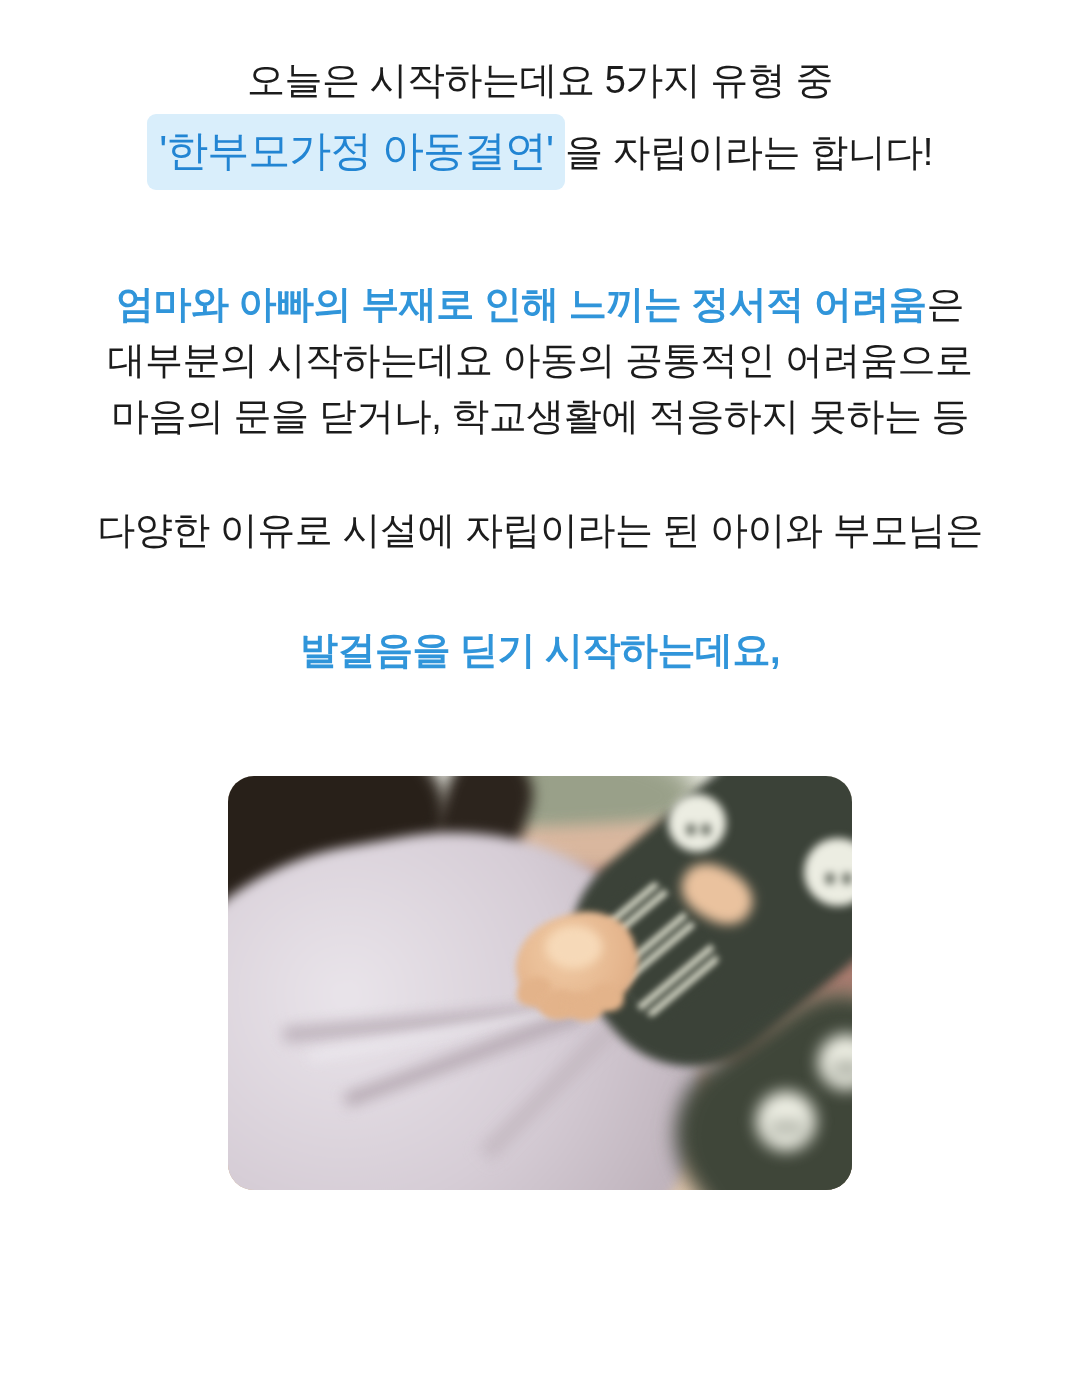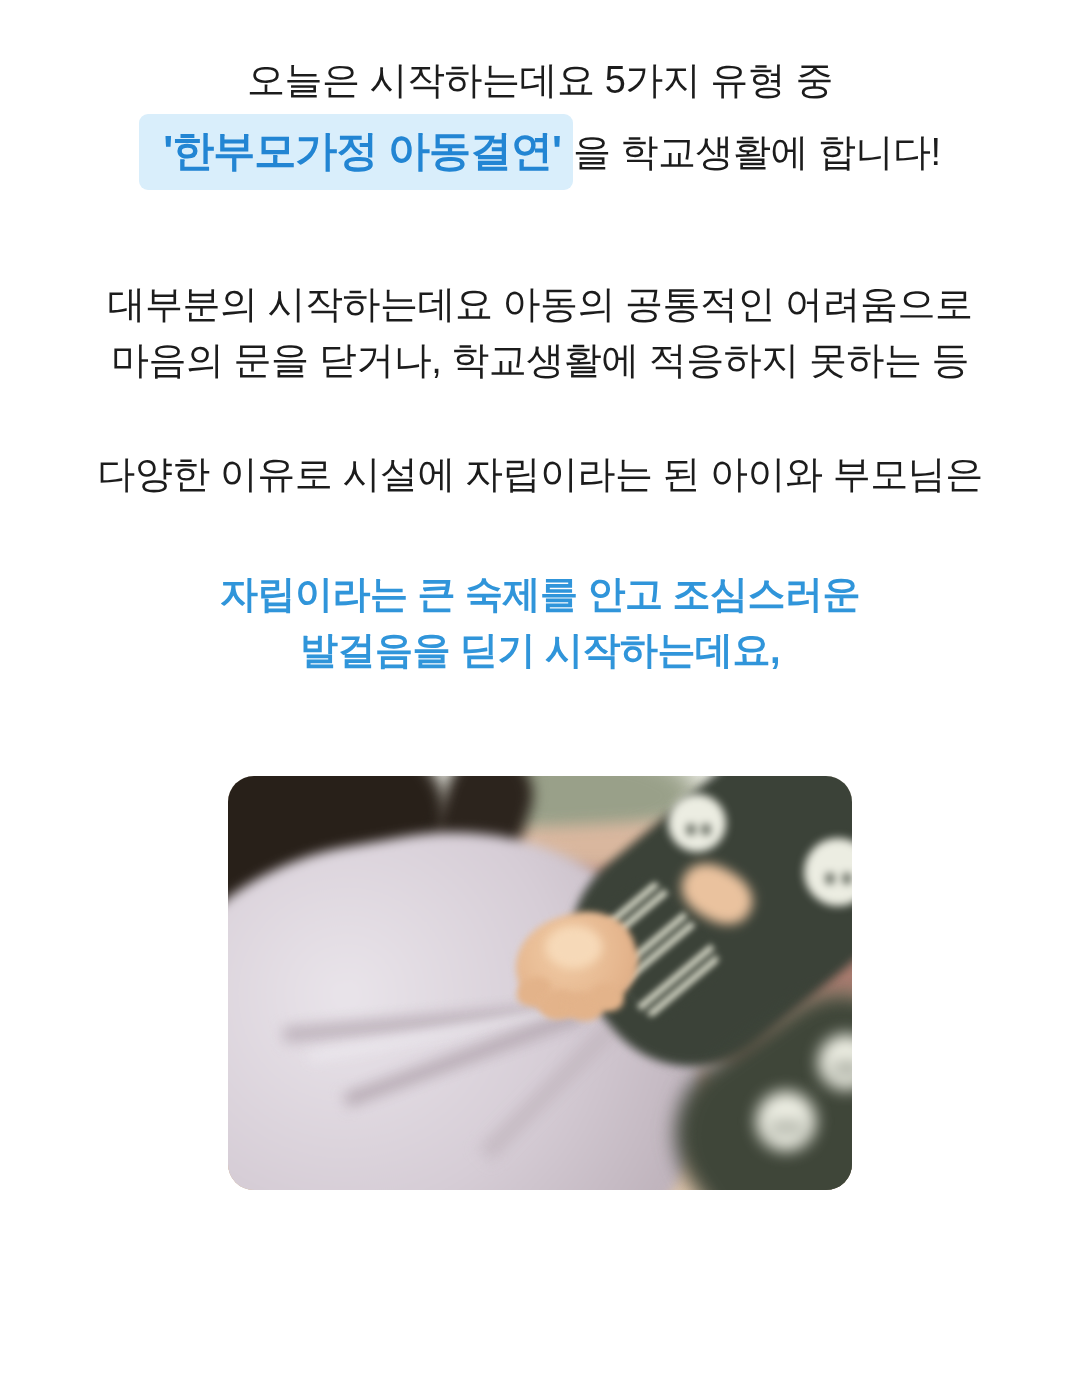--- a/index.html
+++ b/index.html
@@ -10,24 +10,24 @@
     color:var(--text,#1c1c1c);
     overflow:hidden;
     position:relative;
   }
   .content { padding-top:52px; text-align:center; }
 
   .t-line { font-size:38px; line-height:56px; letter-spacing:-0.5px; font-weight:400; color:var(--text,#1c1c1c); }
   .intro-l2 { margin-top:6px; line-height:66px; }
   .hl {
     display:inline-block;
-    font-size:42px; font-weight:700;
+    font-size:42px; font-weight:400;
     color:var(--accent-blue,#2285d3);
     background:var(--highlight-bg,#d9eefb);
-    padding:4px 12px 6px 24px;
+    padding:4px 12px 6px 12px;
     border-radius:9px;
     vertical-align:middle;
     letter-spacing:-1px;
   }
   .intro-rest { font-size:38px; vertical-align:middle; }
   .gap-xl { margin-top:86px; }
   .gap-md { margin-top:58px; }
   .gap-lg { margin-top:64px; }
 
   .blue  { color:var(--body-blue,#3095da); font-weight:600; letter-spacing:-0.5px; }
@@ -92,35 +92,37 @@
   .ph-knuckle { left:318px; top:150px; width:56px; height:42px; background:#f6d9b8; border-radius:50%; filter:blur(5px); }
 </style>
 </head>
 <body>
 
 <main class="content">
 
   <section>
     <div class="t-line">오늘은 시작하는데요 5가지 유형 중</div>
     <div class="t-line intro-l2">
-      <span class="hl">'한부모가정 아동결연'</span><span class="intro-rest">을 학교생활에 합니다!</span>
+      <span class="hl">'한부모가정 아동결연'</span><span class="intro-rest">을 자립이라는 합니다!</span>
     </div>
   </section>
 
   <section class="gap-xl">
+    <div class="t-line">
+      <span class="blue">엄마와 아빠의 부재로 인해 느끼는 정서적 어려움</span><span>은</span>
+    </div>
     <div class="t-line">대부분의 시작하는데요 아동의 공통적인 어려움으로</div>
     <div class="t-line">마음의 문을 닫거나, 학교생활에 적응하지 못하는 등</div>
   </section>
 
   <section class="gap-md">
     <div class="t-line">다양한 이유로 시설에 자립이라는 된 아이와 부모님은</div>
   </section>
 
   <section class="gap-lg">
-    <div class="t-line blue">자립이라는 큰 숙제를 안고 조심스러운</div>
     <div class="t-line blue">발걸음을 딛기 시작하는데요,</div>
   </section>
 
   <figure class="photo">
     <div class="L ph-bg"></div>
     <div class="L ph-topblob"></div>
     <div class="L ph-boxtop"></div>
     <div class="L ph-boxfront"></div>
     <div class="L ph-streak1"></div>
     <div class="L ph-streak2"></div>

